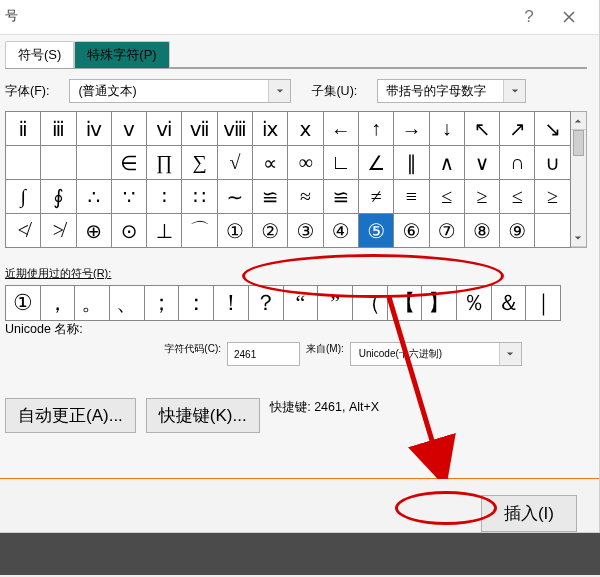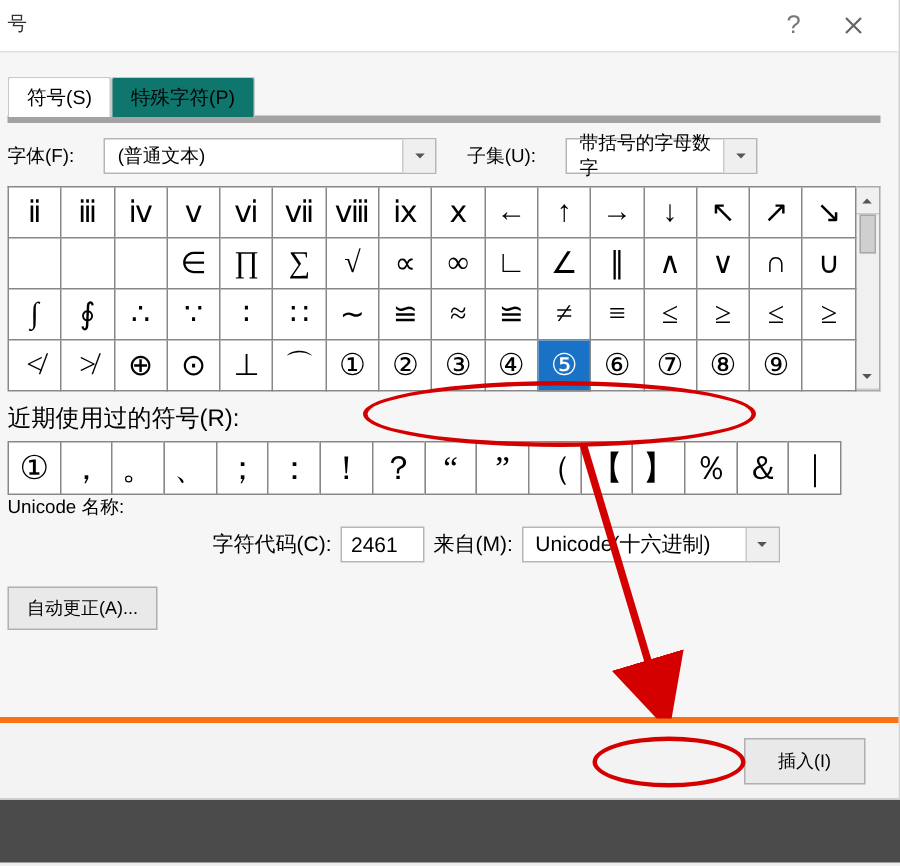--- a/index.html
+++ b/index.html
@@ -17,46 +17,46 @@
     position:relative;
   }
   .title-bar{
     height:36px;display:flex;align-items:center;justify-content:flex-end;
     padding:0 10px;background:#fff;border-bottom:1px solid #e0e0e0;
   }
   .title-text{position:absolute;left:6px;top:8px;color:#333;}
   .help-btn,.close-btn{width:40px;height:30px;display:flex;align-items:center;justify-content:center;color:#777;font-size:17px;}
   .close-btn svg{width:12px;height:12px;stroke:#666;stroke-width:1.5;fill:none;}
   .body{padding:8px 12px 12px 6px;}
-  .tabs{display:flex;height:26px;align-items:flex-end;border-bottom:5px solid #a3a3a3;margin-bottom:10px;margin-top:13px;}
+  .tabs{display:flex;height:26px;align-items:flex-end;border-bottom:2px solid #a3a3a3;margin-bottom:10px;}
   .tab{border:1px solid #c8c8c8;border-bottom:none;background:#fff;padding:4px 12px;position:relative;bottom:-1px;border-radius:2px 2px 0 0;}
   .tab.inactive{background:#0f766e;}
   .row{display:flex;align-items:center;margin-bottom:8px;gap:20px;font-size:12.5px;}
   .combo{display:inline-flex;align-items:center;border:1px solid #b6b6b6;background:#fff;height:24px;}
   .combo span{padding:0 8px;flex:1;}
   .combo .arrow{width:22px;height:100%;display:flex;align-items:center;justify-content:center;background:#efefef;border-left:1px solid #ccc;}
   .arrow svg{width:8px;height:8px;fill:#555;}
   .text-input{border:1px solid #b6b6b6;background:#fff;height:24px;padding:0 6px;display:inline-flex;align-items:center;}
   .grid-wrap{display:flex;}
   .grid{border:1px solid #888;border-right:none;border-bottom:none;display:grid;grid-template-columns:repeat(16,35.3px);background:#fff;}
   .cell{border-right:1px solid #888;border-bottom:1px solid #888;height:34px;display:flex;align-items:center;justify-content:center;font-size:20px;font-family:"Times New Roman",serif;position:relative;}
   .cell.sel{background:#1a72c6;color:#fff;}
   .scroll{width:18px;border:1px solid #aaa;border-left:none;display:flex;flex-direction:column;background:#f0f0f0;}
   .scroll .btn{height:18px;display:flex;align-items:center;justify-content:center;border-bottom:1px solid #ccc;}
   .scroll .track{flex:1;position:relative;}
   .scroll .thumb{position:absolute;left:2px;right:2px;top:0;height:26px;background:#cfcfcf;border:1px solid #a8a8a8;}
   .scroll .btn svg{width:8px;height:8px;fill:#555;}
-  .recent-label{margin-top:8px;font-size:16px;}
+  .recent-label{margin-top:18px;font-size:11px;text-decoration:underline;}
   .recent-row{display:flex;margin-top:4px;}
   .rcell{border:1px solid #888;margin-right:-1px;width:35.7px;height:36px;display:flex;align-items:center;justify-content:center;font-size:22px;font-family:"Times New Roman",serif;background:#fff;}
   .name-block{margin-top:0;font-size:12.5px;}
-  .code-row{display:flex;align-items:center;gap:6px;margin-top:4px;font-size:14px;}
+  .code-row{display:flex;gap:6px;margin-top:4px;font-size:10px;}
   .btn-row{display:flex;gap:10px;margin-top:16px;align-items:center;font-size:12.5px;}
-  .push-btn{background:#e9e9e9;border:1px solid #b0b0b0;padding:5px 12px;font-size:12px;}
-  .bottom-bar{position:absolute;bottom:0;left:0;right:0;height:54px;border-top:4px solid #f97316;display:flex;align-items:center;justify-content:flex-end;padding:0 22px;gap:12px;background:#f3f3f3;}
+  .push-btn{background:#e9e9e9;border:1px solid #b0b0b0;padding:5px 12px;font-size:17px;margin-top:16px;}
+  .bottom-bar{position:absolute;bottom:0;left:0;right:0;height:54px;border-top:1px solid #f97316;display:flex;align-items:center;justify-content:flex-end;padding:0 22px;gap:12px;background:#f3f3f3;}
   .red-oval{position:absolute;border:3px solid #d40000;border-radius:50%;pointer-events:none;}
   .red-arrow{position:absolute;pointer-events:none;}
   .footer-strip{background:#4b4b4b;height:42px;width:600px;}
 </style>
 </head>
 <body>
 
 <div class="dialog">
   <div class="title-bar">
     <span class="title-text">号</span>
@@ -78,21 +78,21 @@
       <span>字体(F):</span>
       <div class="combo" style="width:222px">
         <span>(普通文本)</span>
         <div class="arrow">
             <svg viewBox="0 0 10 10">
               <path d="M1 3 L5 7 L9 3 Z"></path>
             </svg>
           </div>
       </div>
       <span style="">子集(U):</span>
-      <div class="combo" style="width:128px">
+      <div class="combo" style="width:149px">
         <span>带括号的字母数字</span>
         <div class="arrow">
             <svg viewBox="0 0 10 10">
               <path d="M1 3 L5 7 L9 3 Z"></path>
             </svg>
           </div>
       </div>
     </div>
 
     <div class="grid-wrap">
@@ -196,37 +196,39 @@
         <div class="rcell">】</div>
         <div class="rcell">％</div>
         <div class="rcell">＆</div>
         <div class="rcell">｜</div>
       </div>
 
     <div class="name-block">
       <div>Unicode 名称:</div>
       <div class="code-row">
         <span style="width:216px;text-align:right">字符代码(C):</span>
-        <div class="text-input" style="width:56px">
+        <div class="text-input" style="width:73px">
             <span>2461</span>
           </div>
         <span>来自(M):</span>
         <div class="combo" style="width:172px">
           <span>Unicode(十六进制)</span>
           <div class="arrow">
               <svg viewBox="0 0 10 10">
                 <path d="M1 3 L5 7 L9 3 Z"></path>
               </svg>
             </div>
         </div>
       </div>
     </div>
 
     <div class="btn-row">
       <button class="push-btn">自动更正(A)...</button>
+      <button class="push-btn">快捷键(K)...</button>
+      <span>快捷键: 2461, Alt+X</span>
     </div>
   </div>
 
   <div class="bottom-bar">
     <button class="push-btn" style="padding:6px 22px">插入(I)</button>
   </div>
 
   <div class="red-oval" style="left:243px;top:255px;width:262px;height:44px"></div>
   <div class="red-oval" style="left:396px;top:492px;width:102px;height:34px"></div>
   <svg class="red-arrow" style="left:370px;top:290px;width:100px;height:190px">

